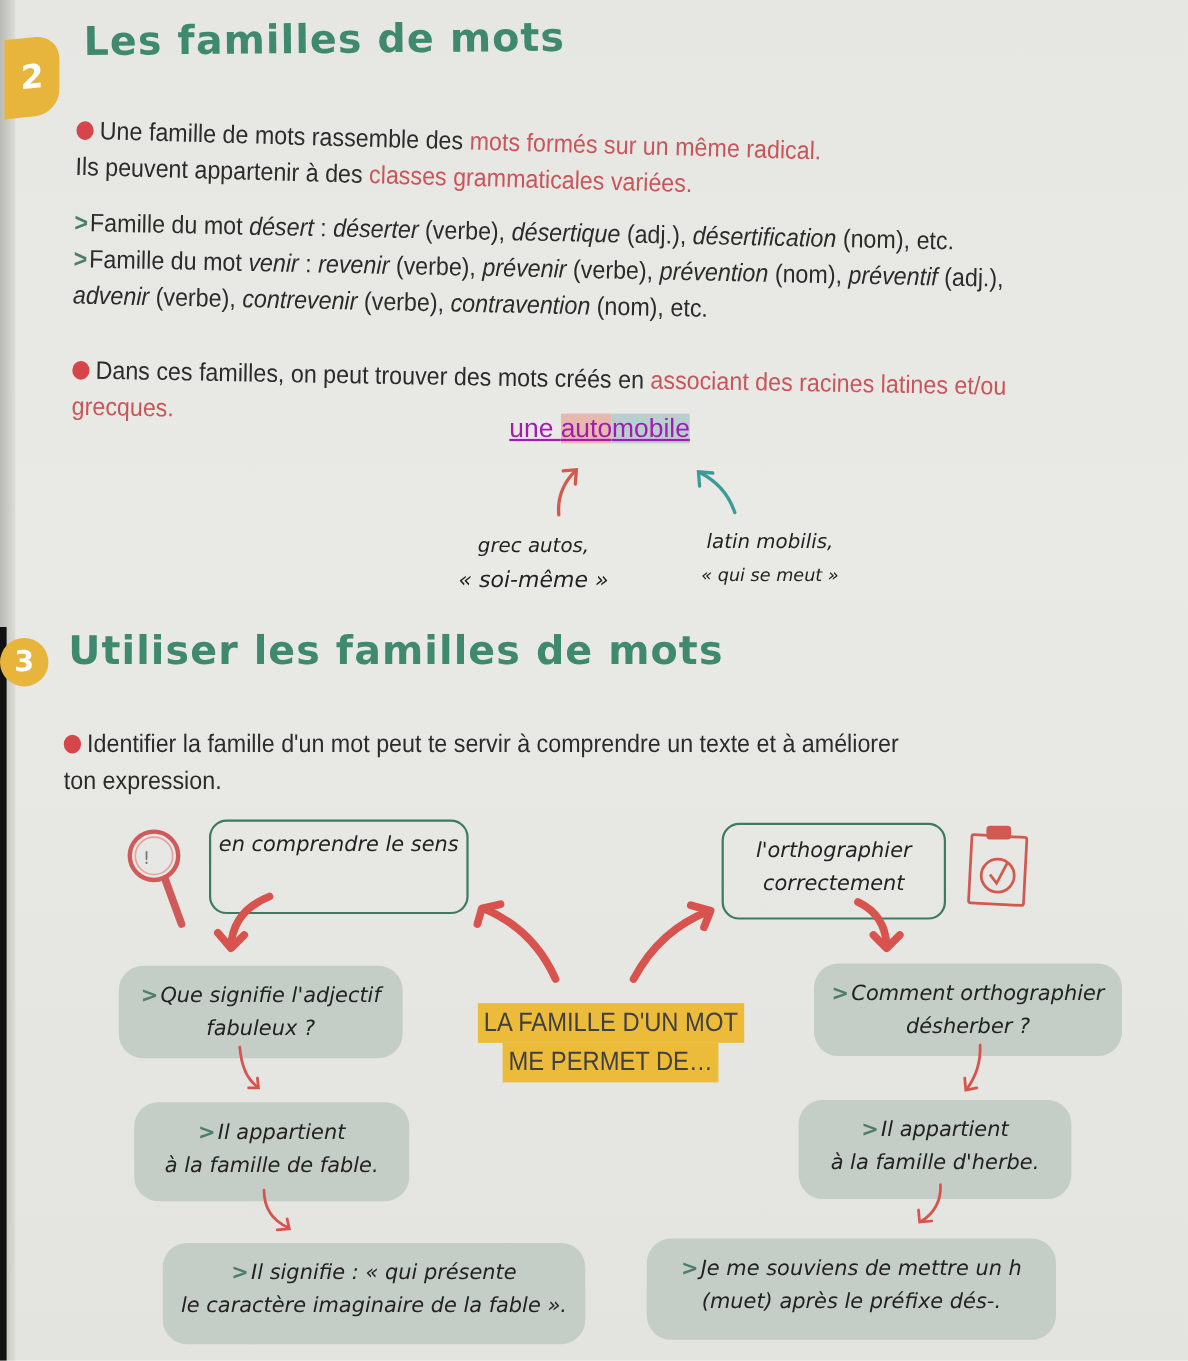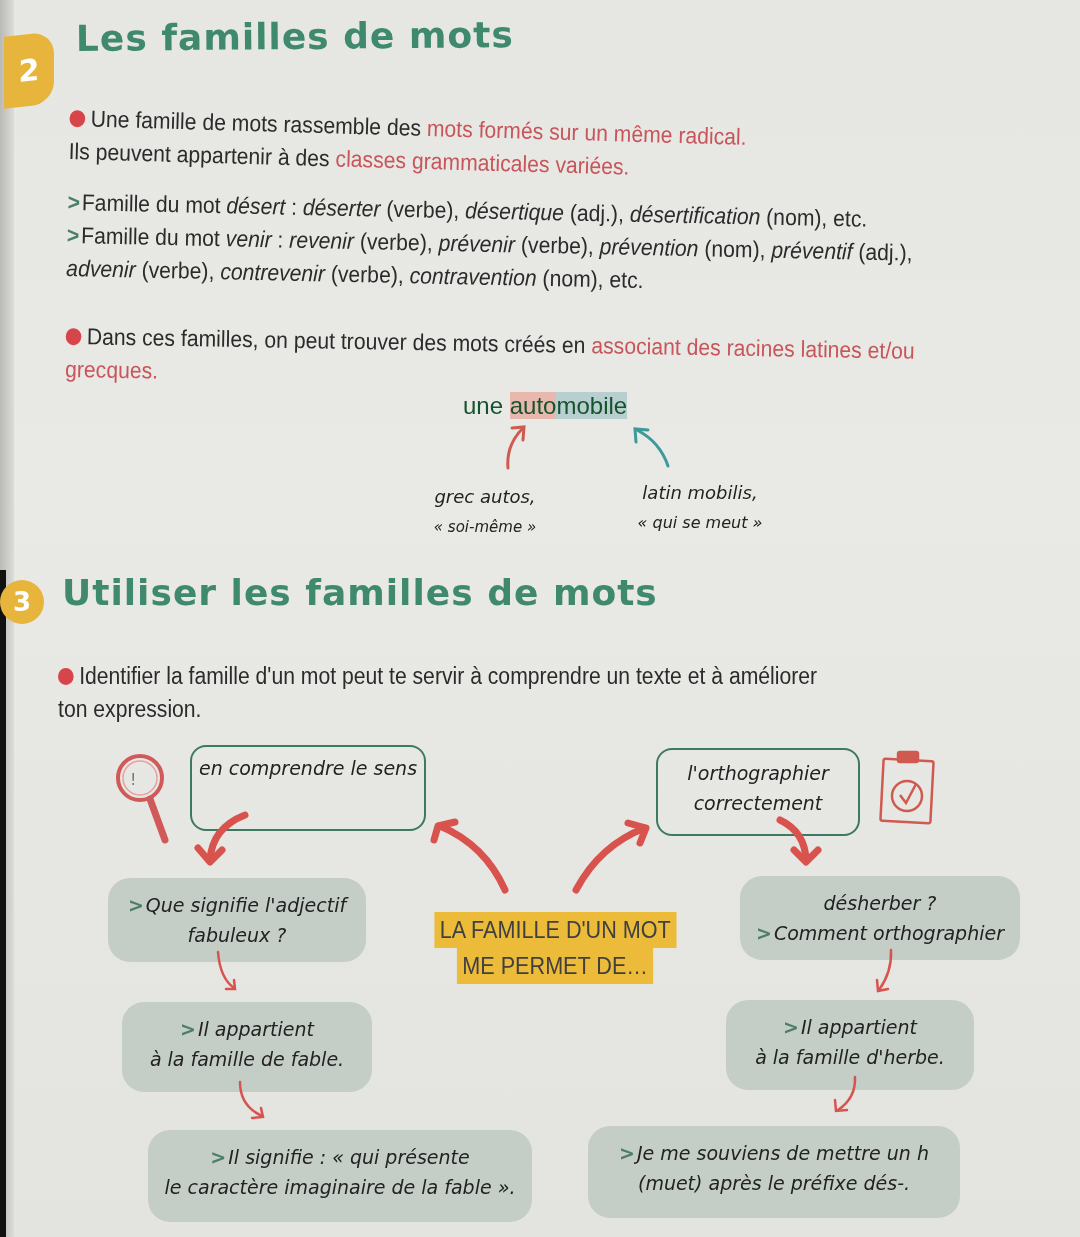--- a/index.html
+++ b/index.html
@@ -29,21 +29,21 @@
   .para i { font-style: italic; }
   .dot { display: inline-block; width: 17px; height: 17px; border-radius: 50%;
     background: #d6454a; margin-right: 6px; vertical-align: -1px; }
   .arrow-gt { color: #4c7f6a; font-weight: bold; margin-right: 2px; }
 
   .p1 { left: 70px; top: 102px; width: 840px; transform: rotate(1.6deg) scaleX(0.92); }
   .p2 { left: 68px; top: 186px; width: 1000px; transform: rotate(1.2deg) scaleX(0.92); }
   .p3 { left: 66px; top: 320px; width: 1000px; transform: rotate(1.0deg) scaleX(0.92); }
   .p4 { left: 58px; top: 660px; width: 860px; transform: scaleX(0.92); }
 
-  .auto-word { position: absolute; left: 463px; top: 392px; font-size: 24px; color: #14532d; }
+  .auto-word { position: absolute; left: 463px; top: 376px; font-size: 24px; color: #a21caf; text-decoration: underline; }
   .auto-word .hl-red { background: #e8b7ad; }
   .auto-word .hl-teal { background: #b9cfcf; }
   .hand { font-family: "DejaVu Sans", sans-serif; font-style: italic; color: #222; }
   .root { position: absolute; text-align: center; font-size: 18px; line-height: 30px; }
   .root-greek { left: 405px; top: 482px; width: 160px; }
   .root-latin { left: 610px; top: 478px; width: 180px; }
 
   .outline-box { position: absolute; border: 2.5px solid #3e7a62; border-radius: 16px;
     text-align: center; font-size: 19px; line-height: 30px; background: transparent; }
   .ob-left { left: 190px; top: 745px; width: 232px; height: 76px; padding-top: 6px; }
@@ -91,21 +91,21 @@
 
 <div class="para p3" style="width:990px">
   <span class="dot"></span><span>Dans ces familles, on peut trouver des mots créés en </span><span class="red">associant des racines latines et/ou grecques.</span>
 </div>
 
 <div class="auto-word">
   <span>une </span><span class="hl-red">auto</span><span class="hl-teal">mobile</span>
 </div>
 <div class="root root-greek hand">
   <div>grec autos,</div>
-  <div style="font-size:15px">« soi-même »</div>
+  <div style="font-size:20px">« soi-même »</div>
 </div>
 <div class="root root-latin hand">
   <div>latin mobilis,</div>
   <div style="font-size:16px">« qui se meut »</div>
 </div>
 
 <div class="badge badge-3">
     <span>3</span>
   </div>
 <div class="h2 h2-b">Utiliser les familles de mots</div>
@@ -133,22 +133,22 @@
 </div>
 <div class="gray-box hand gb-l2">
   <div><span class="arrow-gt">&gt;</span><span>Il appartient</span></div>
   <div>à la famille de fable.</div>
 </div>
 <div class="gray-box hand gb-l3">
   <div><span class="arrow-gt">&gt;</span><span>Il signifie : « qui présente</span></div>
   <div>le caractère imaginaire de la fable ».</div>
 </div>
 <div class="gray-box hand gb-r1">
+  <div><span class="arrow-gt">&gt;</span><span>Comment orthographier</span></div>
   <div>désherber ?</div>
-  <div><span class="arrow-gt">&gt;</span><span>Comment orthographier</span></div>
 </div>
 <div class="gray-box hand gb-r2">
   <div><span class="arrow-gt">&gt;</span><span>Il appartient</span></div>
   <div>à la famille d'herbe.</div>
 </div>
 <div class="gray-box hand gb-r3">
   <div><span class="arrow-gt">&gt;</span><span>Je me souviens de mettre un h</span></div>
   <div>(muet) après le préfixe dés-.</div>
 </div>
 

